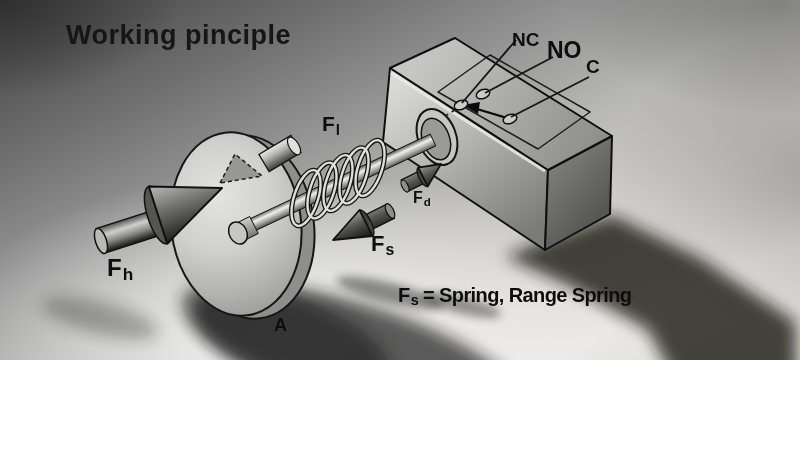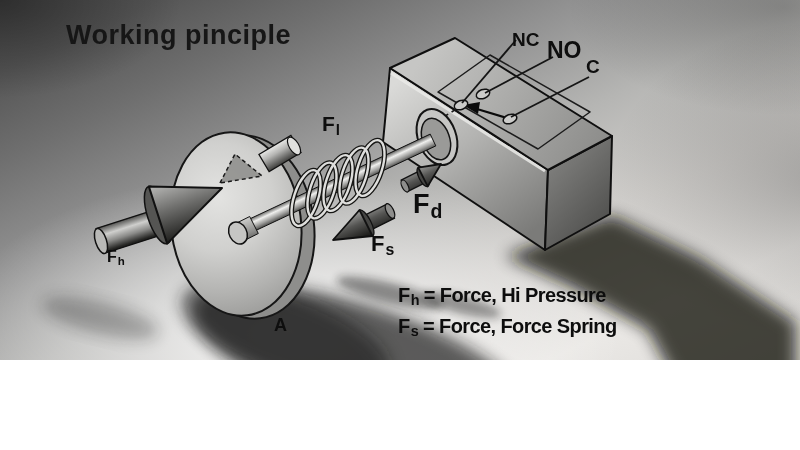--- a/index.html
+++ b/index.html
@@ -12,24 +12,24 @@
       radial-gradient(260px 140px at 0% 0%, rgba(0,0,0,.38), rgba(0,0,0,0) 70%),
       radial-gradient(300px 220px at 103% 50%, rgba(30,30,30,.30), rgba(0,0,0,0) 72%),
       linear-gradient(155deg,#4a4a4a 0%,#565656 10%,#6f6f6f 22%,#949494 38%,#b5b5b3 52%,#d3d1ce 68%,#eae8e5 84%,#dddbd8 100%);
   }
   #diagram-svg{position:absolute;left:0;top:0;}
   .txt{position:absolute;color:#0e0e0e;font-weight:bold;white-space:nowrap;}
   #page-title{left:66px;top:20px;font-size:27px;letter-spacing:.5px;color:#161616;}
   #lbl-nc{left:512px;top:19px;font-size:19px;margin-top:10px;}
   #lbl-no{left:547px;top:37px;font-size:23px;}
   #lbl-c{left:586px;top:56px;font-size:19px;}
-  #lbl-fh{left:107px;top:248px;font-size:16px;}
+  #lbl-fh{left:107px;top:254px;font-size:24px;}
   #lbl-fl{left:290px;top:112px;font-size:21px;margin-left:32px;}
   #lbl-fs{left:371px;top:231px;font-size:22px;}
-  #lbl-fd{left:413px;top:189px;font-size:27px;}
+  #lbl-fd{left:413px;top:189px;font-size:16px;}
   #lbl-a{left:274px;top:315px;font-size:18px;}
   .txt sub, .legend-line sub{
     font-size:.72em;vertical-align:baseline;position:relative;top:.24em;margin-left:1px;
   }
   #legend{position:absolute;left:398px;top:284px;}
   .legend-line{
     height:31px;font-size:20px;font-weight:bold;color:#0d0d0d;
     letter-spacing:-.6px;line-height:22px;white-space:nowrap;
   }
 </style>
@@ -201,16 +201,15 @@
   <div class="txt" id="lbl-c">C</div>
 
   <div class="txt" id="lbl-fh"><span>F</span><sub>h</sub></div>
   <div class="txt" id="lbl-fl"><span>F</span><sub>l</sub></div>
   <div class="txt" id="lbl-fs"><span>F</span><sub>s</sub></div>
   <div class="txt" id="lbl-fd"><span>F</span><sub>d</sub></div>
 
   <div class="txt" id="lbl-a">A</div>
 
   <div id="legend">
-      <div class="legend-line"><span>F</span><sub>h</sub><span> = Force, Hi Pressure</span></div>
-      <div class="legend-line"><span>F</span><sub>s</sub><span> = Force, Force Spring</span></div>
+      <div class="legend-line"><span>F</span><sub>s</sub><span> = Spring, Range Spring</span></div>
     </div>
 </div>
 
 </body></html>

